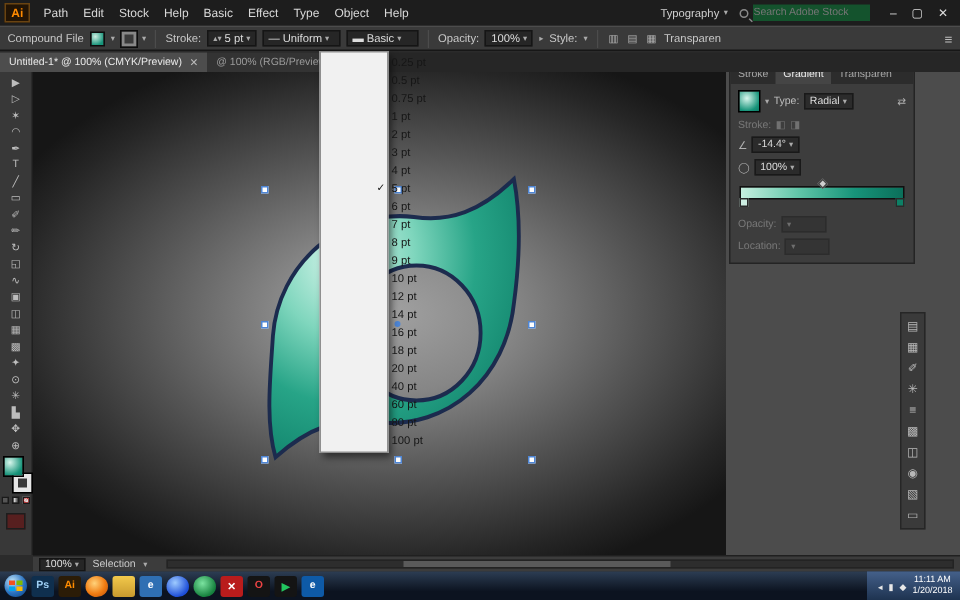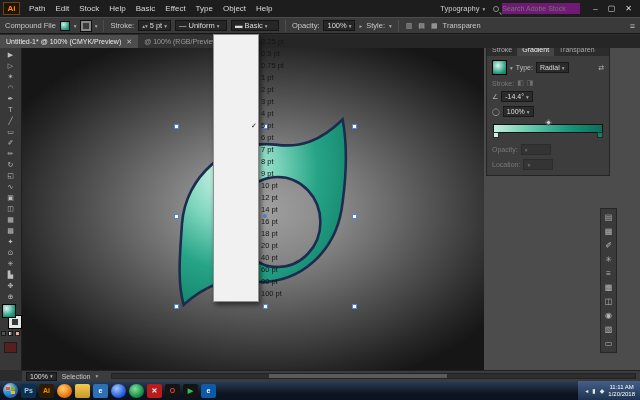--- a/index.html
+++ b/index.html
@@ -8,21 +8,21 @@
 
   
   .menubar { position:absolute; top:0; left:0; right:0; height:17px; background:#1d1d1d; display:flex; align-items:center; z-index:50; }
   .ai-logo { width:17px; height:13px; background:#221405; border:1px solid #6a4412; color:#ff8a00; font-weight:bold; font-size:8px; display:flex; align-items:center; justify-content:center; margin:0 4px 0 3px; }
   .menu-item { padding:0 5px; font-size:8px; color:#d8d8d8; }
   .menubar-right { margin-left:auto; display:flex; align-items:center; gap:8px; padding-right:3px; }
   .workspace { font-size:7.5px; color:#cfcfcf; display:flex; align-items:center; gap:3px; }
   .searchbox { display:flex; align-items:center; gap:3px; }
   .mag { width:6px; height:6px; border:1px solid #8a8a8a; border-radius:50%; position:relative; }
   .mag:after { content:""; position:absolute; width:3px; height:1px; background:#8a8a8a; transform:rotate(45deg); left:5px; top:6px; }
-  .searchbox input { width:78px; height:11px; background:#701a75; border:none; color:#bbb; font-size:7px; font-family:"Liberation Sans",sans-serif; }
+  .searchbox input { width:78px; height:11px; background:#14532d; border:none; color:#bbb; font-size:7px; font-family:"Liberation Sans",sans-serif; }
   .win-controls { display:flex; }
   .win-controls span { padding:0 5px; font-size:8px; color:#ddd; }
 
   
   .controlbar { position:absolute; top:17px; left:0; right:0; height:17px; background:#3a3a3a; border-top:1px solid #4c4c4c; border-bottom:1px solid #171717; display:flex; align-items:center; gap:4px; padding-left:5px; font-size:7.5px; color:#c8c8c8; z-index:40; }
   .cb-label { white-space:nowrap; }
   .cb-field { background:#262626; border:1px solid #151515; height:11px; display:flex; align-items:center; padding:0 3px; gap:2px; color:#ddd; white-space:nowrap; }
   .cb-sep { width:1px; height:12px; background:#232323; border-right:1px solid #4c4c4c; margin:0 2px; }
   .sw { width:10px; height:10px; border:1px solid #0d0d0d; }
   .sw-fill { background:radial-gradient(circle at 32% 30%, #cdeee2, #17947a 75%); }

